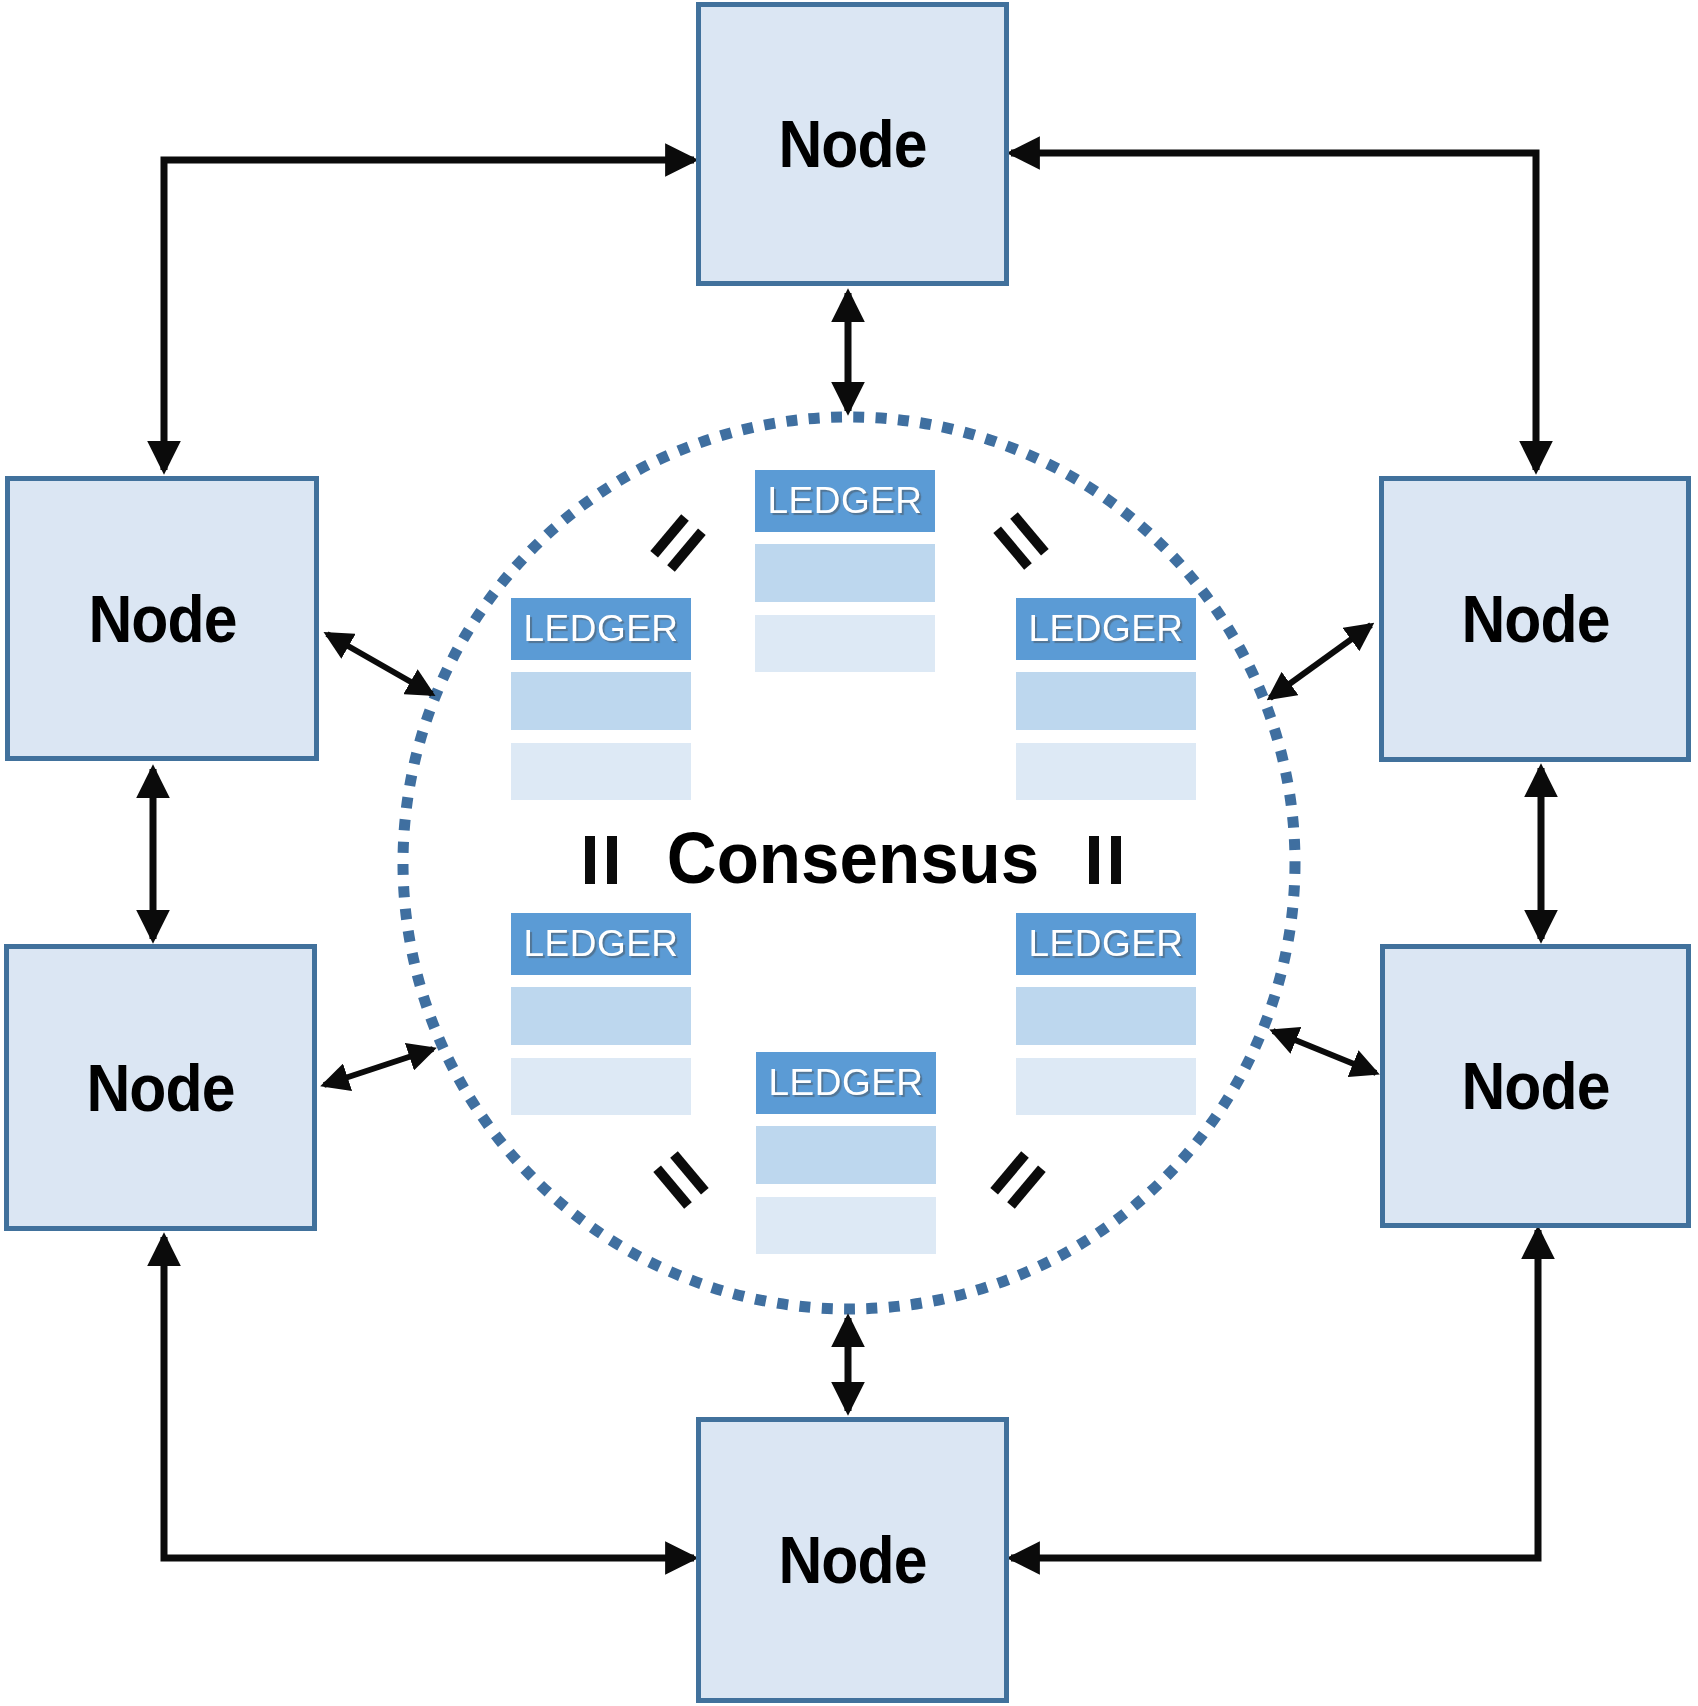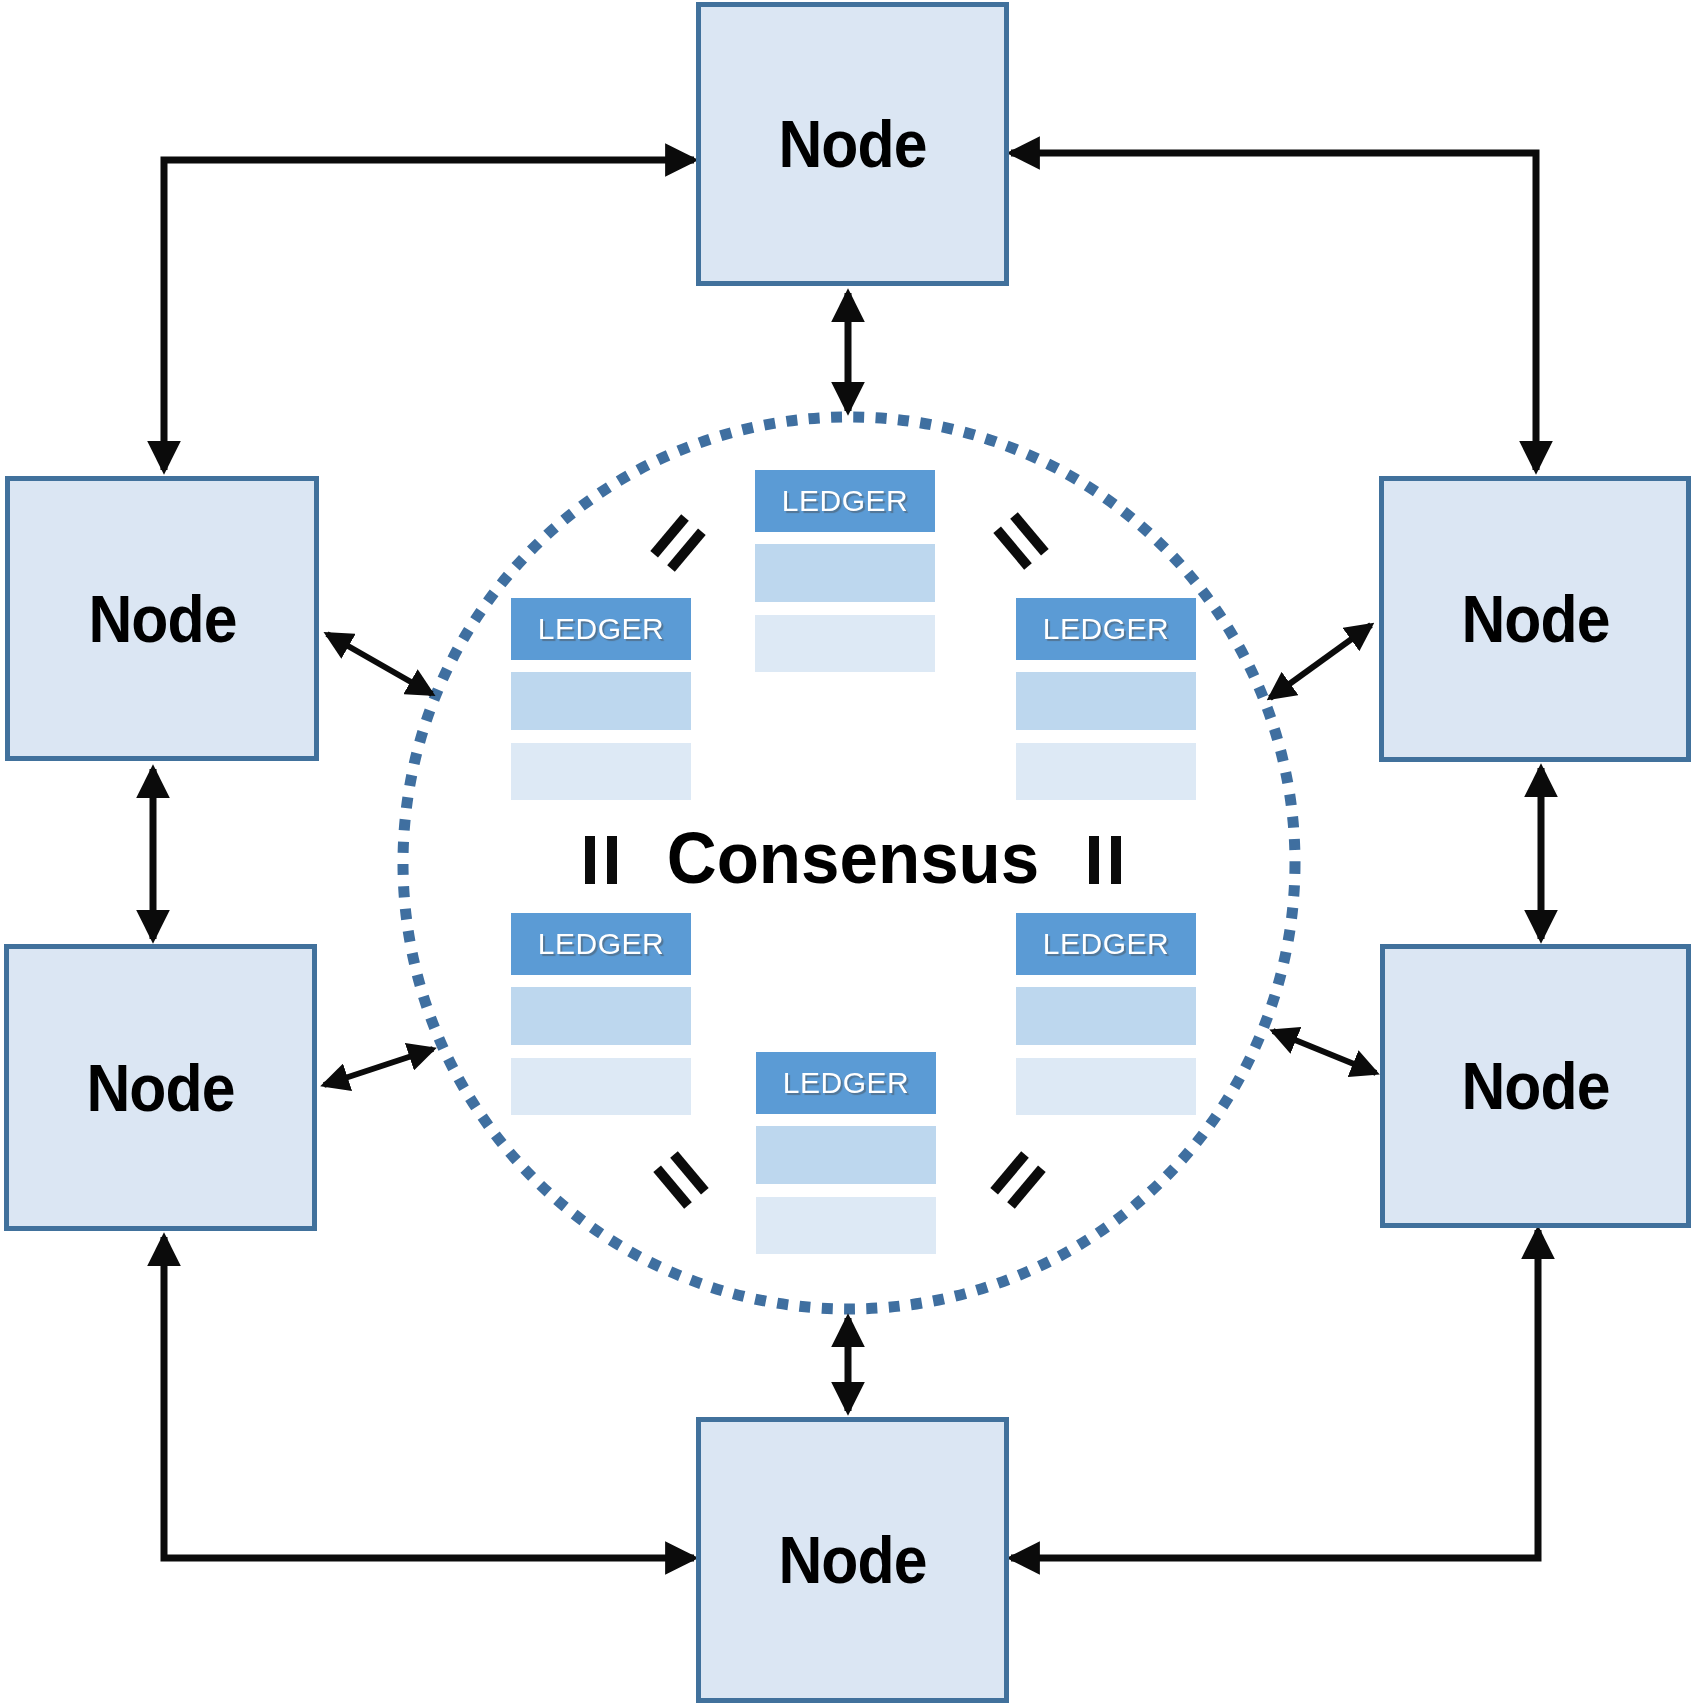--- a/index.html
+++ b/index.html
@@ -9,21 +9,21 @@
   svg.wires{position:absolute;left:0;top:0;}
   .node-box{position:absolute;box-sizing:border-box;
     background:var(--c-node-fill,#dbe6f3);
     border:5px solid var(--c-node-border,#41719c);
     display:flex;align-items:center;justify-content:center;}
   .node-label{font-weight:bold;font-size:66px;letter-spacing:-1px;
     color:var(--c-node-text,#000);line-height:1;transform:scaleX(.92);}
   .ledger{position:absolute;width:180px;}
   .ledger .hdr{box-sizing:border-box;width:180px;height:62px;
     background:var(--c-ledger-header,#5b9bd5);
-    color:var(--c-ledger-text,#fff);font-size:30px;line-height:62px;
+    color:var(--c-ledger-text,#fff);font-size:37px;line-height:62px;
     text-align:center;letter-spacing:.5px;
     text-shadow:2px 2px 1px rgba(70,70,70,.45);}
   .ledger .row-mid{width:180px;height:58px;margin-top:12px;
     background:var(--c-ledger-row-mid,#bdd7ee);}
   .ledger .row-light{width:180px;height:57px;margin-top:13px;
     background:var(--c-ledger-row-light,#dde9f5);}
   .consensus{position:absolute;left:593px;top:818px;width:520px;height:80px;
     text-align:center;font-size:72px;font-weight:bold;line-height:80px;
     color:var(--c-consensus-text,#000);transform:scaleX(.96);}
 </style>

